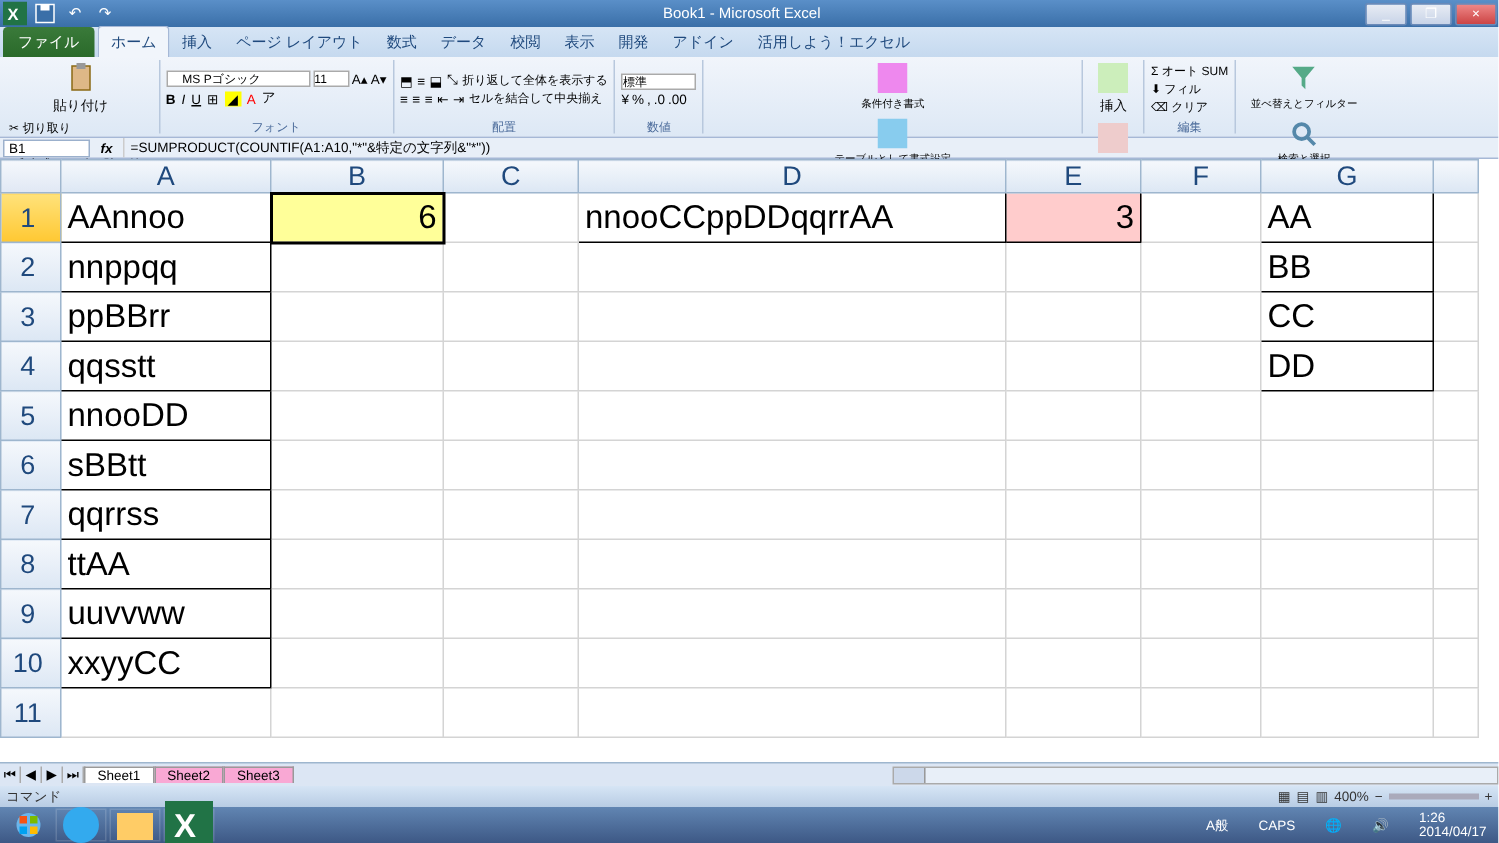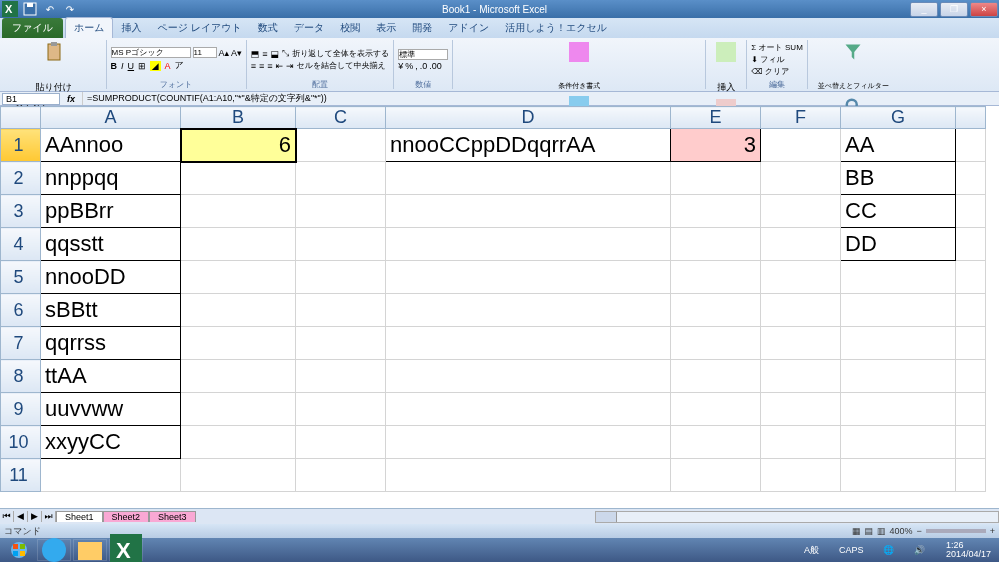--- a/index.html
+++ b/index.html
@@ -17,21 +17,21 @@
 .ribtabs { height:20px; background:linear-gradient(#d6e5f5,#c5d9ef); display:flex; align-items:flex-end; padding-left:2px; }
 .filetab { background:linear-gradient(#3a7a3a,#2a6a2a); color:#fff; padding:3px 10px; border-radius:3px 3px 0 0; font-size:10px; margin-right:2px; }
 .tab { padding:3px 8px; font-size:10px; color:#1f497d; cursor:pointer; }
 .tab.active { background:#f1f5fb; border:1px solid #a6b8d6; border-bottom:none; border-radius:3px 3px 0 0; }
 
 
 .ribbon { height:54px; background:linear-gradient(#f1f5fb,#dde8f5); border-bottom:1px solid #a6b8d6; display:flex; font-size:9px; padding:2px; }
 .ribgroup { border-right:1px solid #b8c8dd; padding:0 4px; display:flex; flex-direction:column; }
 .ribgroup .ctrls { flex:1; display:flex; flex-direction:column; justify-content:center; gap:1px; }
 .ribgroup .lbl { text-align:center; font-size:8px; color:#4a6a9a; height:10px; }
-.bigbtn { display:flex; flex-direction:column; align-items:center; justify-content:center; padding:2px 6px; gap:19px; }
+.bigbtn { display:flex; flex-direction:column; align-items:center; justify-content:center; padding:2px 6px; gap:2px; }
 .bigbtn svg { width:20px; height:20px; }
 .row { display:flex; gap:2px; align-items:center; }
 .stylebox { width:48px; height:14px; border:1px solid #aaa; font-size:8px; display:flex; align-items:center; padding:0 2px; background:#fff; }
 
 
 .fbar { height:14px; background:#e8eff8; border-bottom:1px solid #a6b8d6; display:flex; align-items:center; font-size:9px; }
 .namebox { width:58px; border:1px solid #9bb0cc; background:#fff; padding:0 3px; margin-left:2px; }
 .fxicon { margin:0 4px; font-style:italic; font-weight:bold; width:14px; text-align:center; }
 .formula { flex:1; border-left:1px solid #ccc; padding-left:4px; }
 
@@ -125,21 +125,21 @@
         <div>✂ <span>切り取り</span></div>
         <div>⎘ <span>コピー</span></div>
         <div>🖌 <span>書式のコピー/貼り付け</span></div>
       </div>
     </div>
     <div class="lbl">クリップボード</div>
   </div>
   <div class="ribgroup">
     <div class="ctrls">
       <div class="row">
-        <input style="width: 80px; font-size: 8px; border: 1px solid rgb(170, 170, 170);" value="MS Pゴシック">
+        <input style="width: 96px; font-size: 8px; border: 1px solid rgb(170, 170, 170); padding-left: 10px;" value="MS Pゴシック">
         <input style="width: 24px; font-size: 8px; border: 1px solid rgb(170, 170, 170);" value="11">
         <span>A▴</span>
         <span>A▾</span>
       </div>
       <div class="row" style="gap:4px">
         <b>B</b>
         <i>I</i>
         <u>U</u>
         <span>⊞</span>
         <span style="background:#ff0;padding:0 2px">◢</span>

